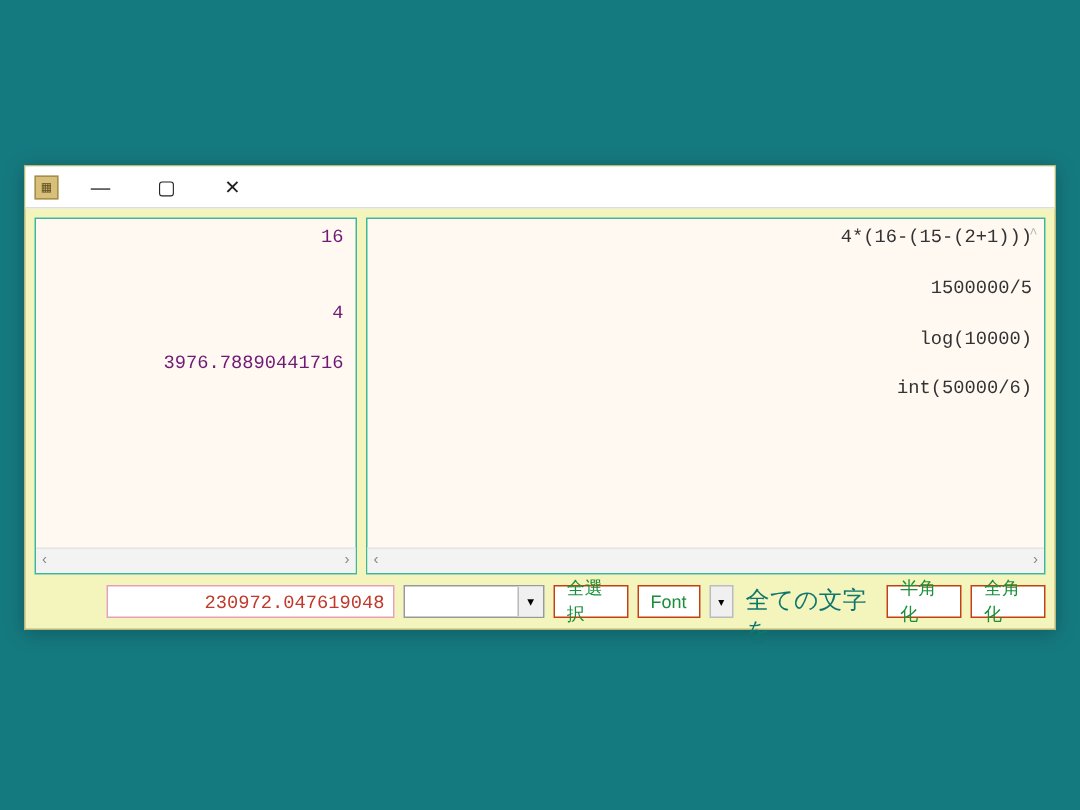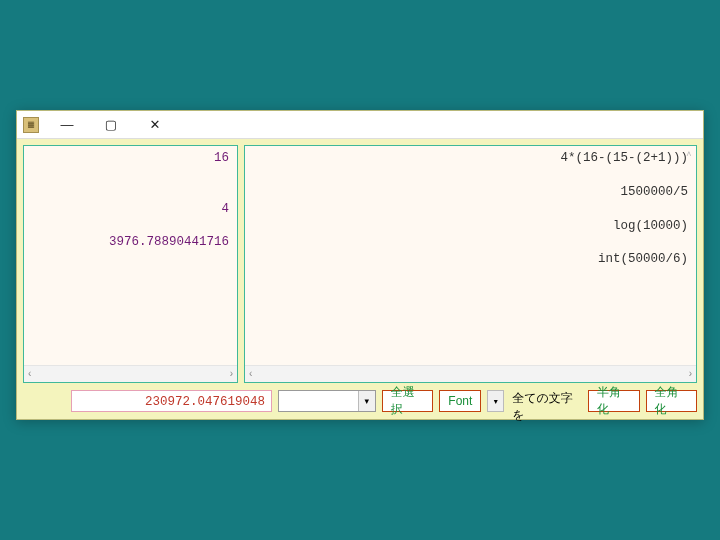--- a/index.html
+++ b/index.html
@@ -158,22 +158,22 @@
     cursor:default;
   }
   .tiny-btn {
     width:18px;height:22px;
     background:#f0f0f0;
     border:1px solid #bbb;
     display:flex;align-items:center;justify-content:center;
     font-size:8px;
   }
   .toolbar-label {
-    font-size:12px;
-    color:#000000;
+    font-size:16px;
+    color:#0f766e;
     padding: 0 2px;
   }
 </style>
 </head>
 <body>
 
 <div class="window">
   <div class="titlebar">
     <div class="app-icon">▦</div>
     <div class="win-btn">

